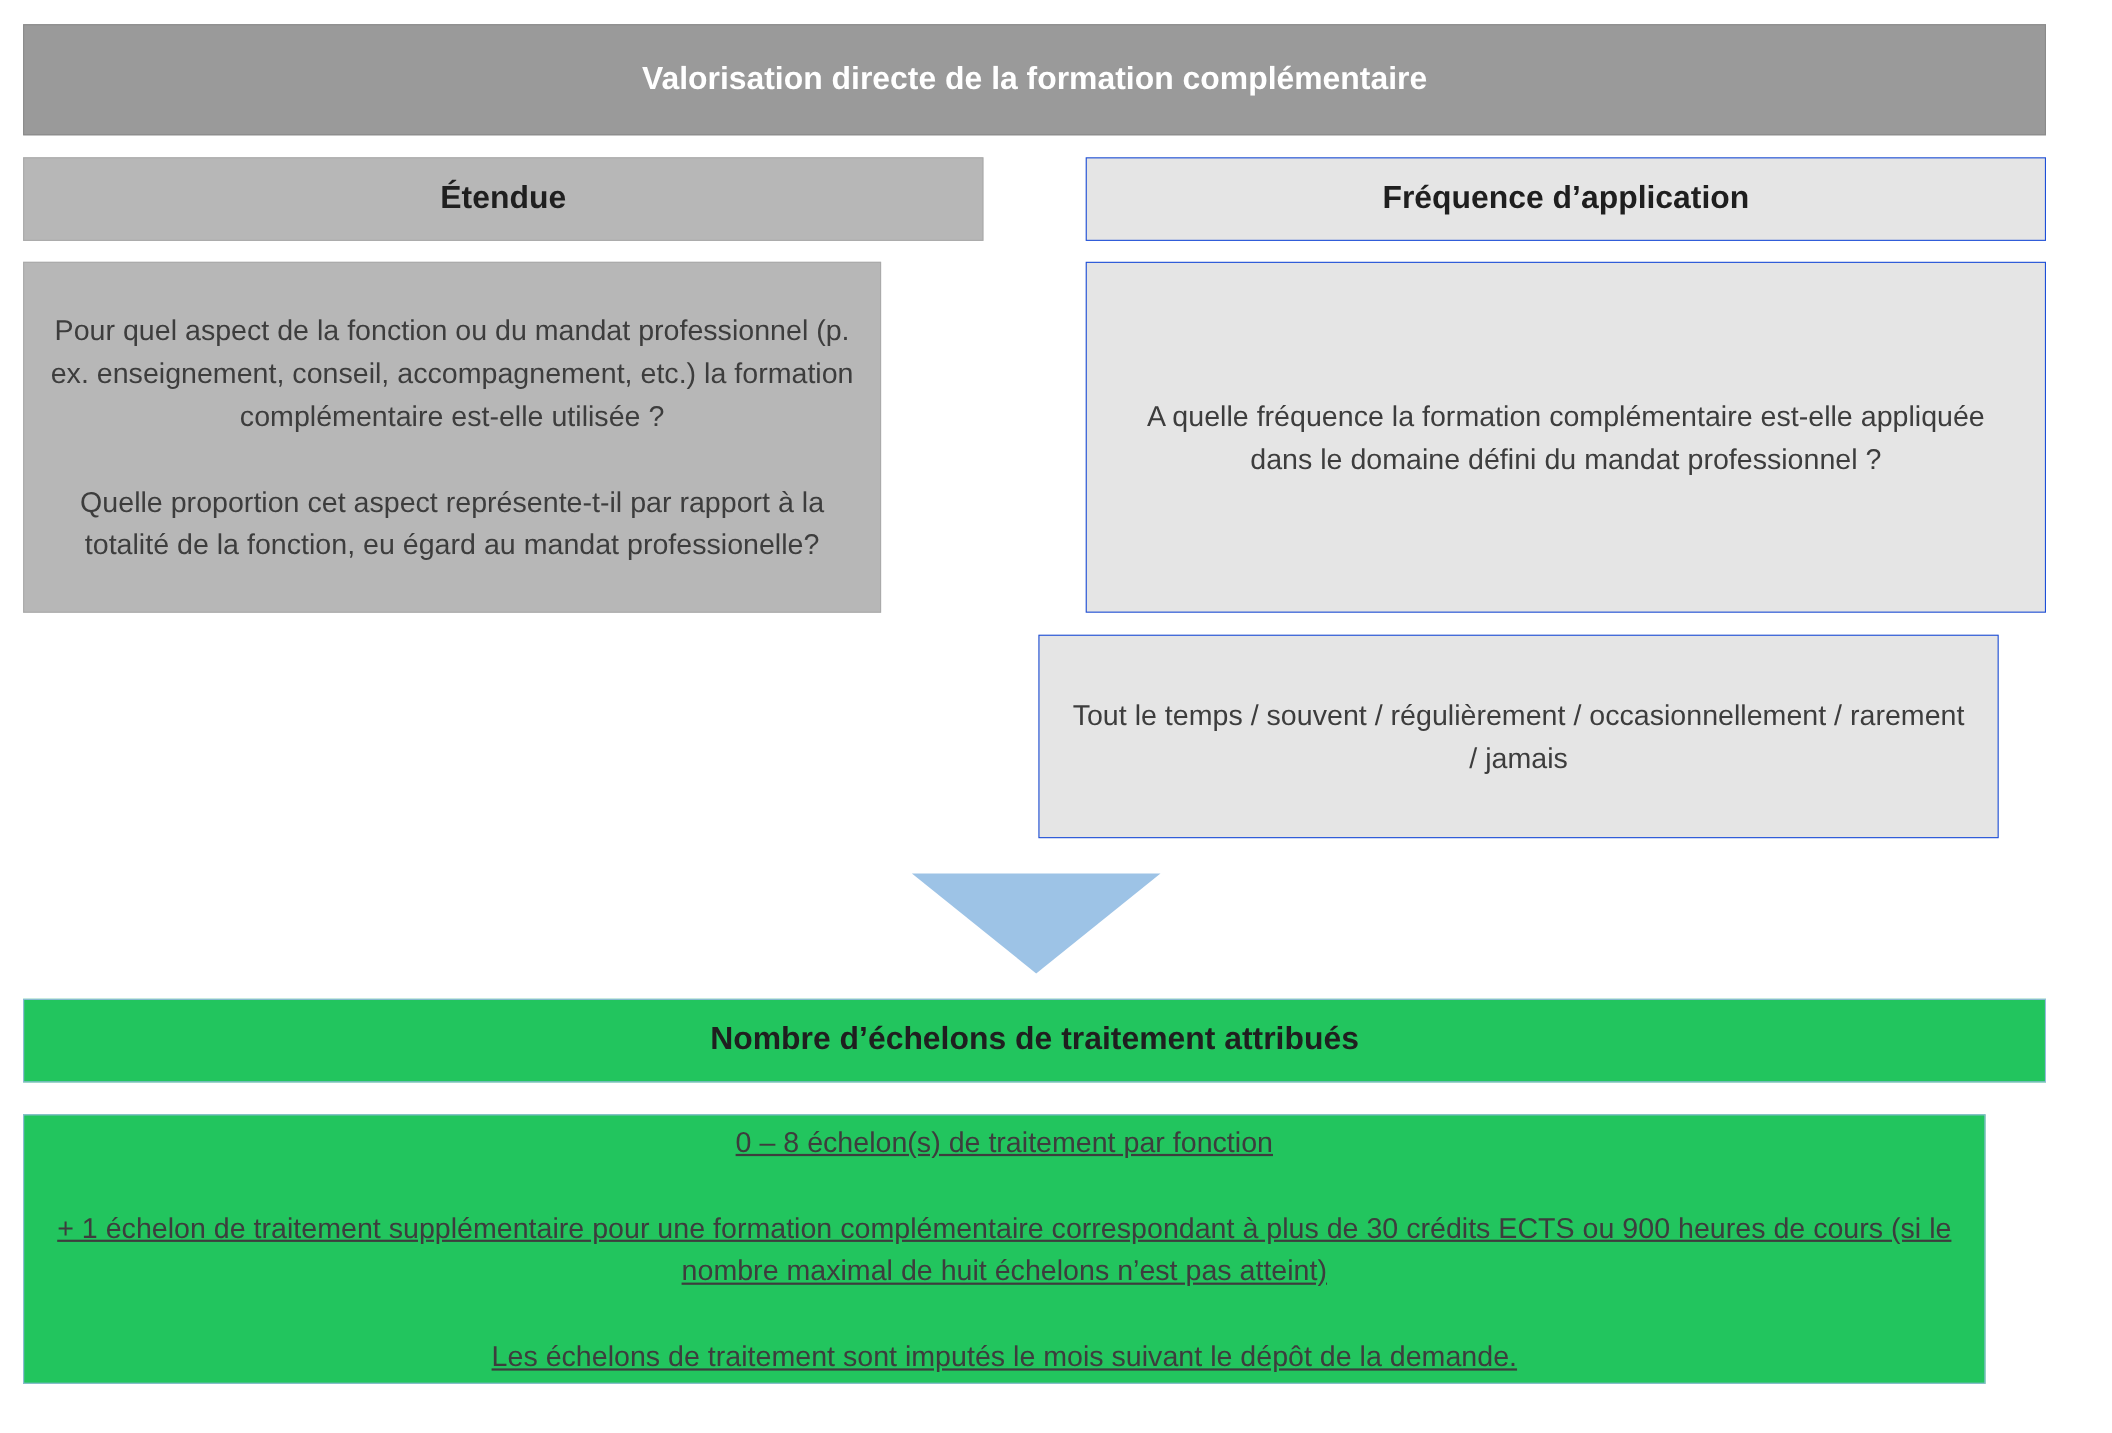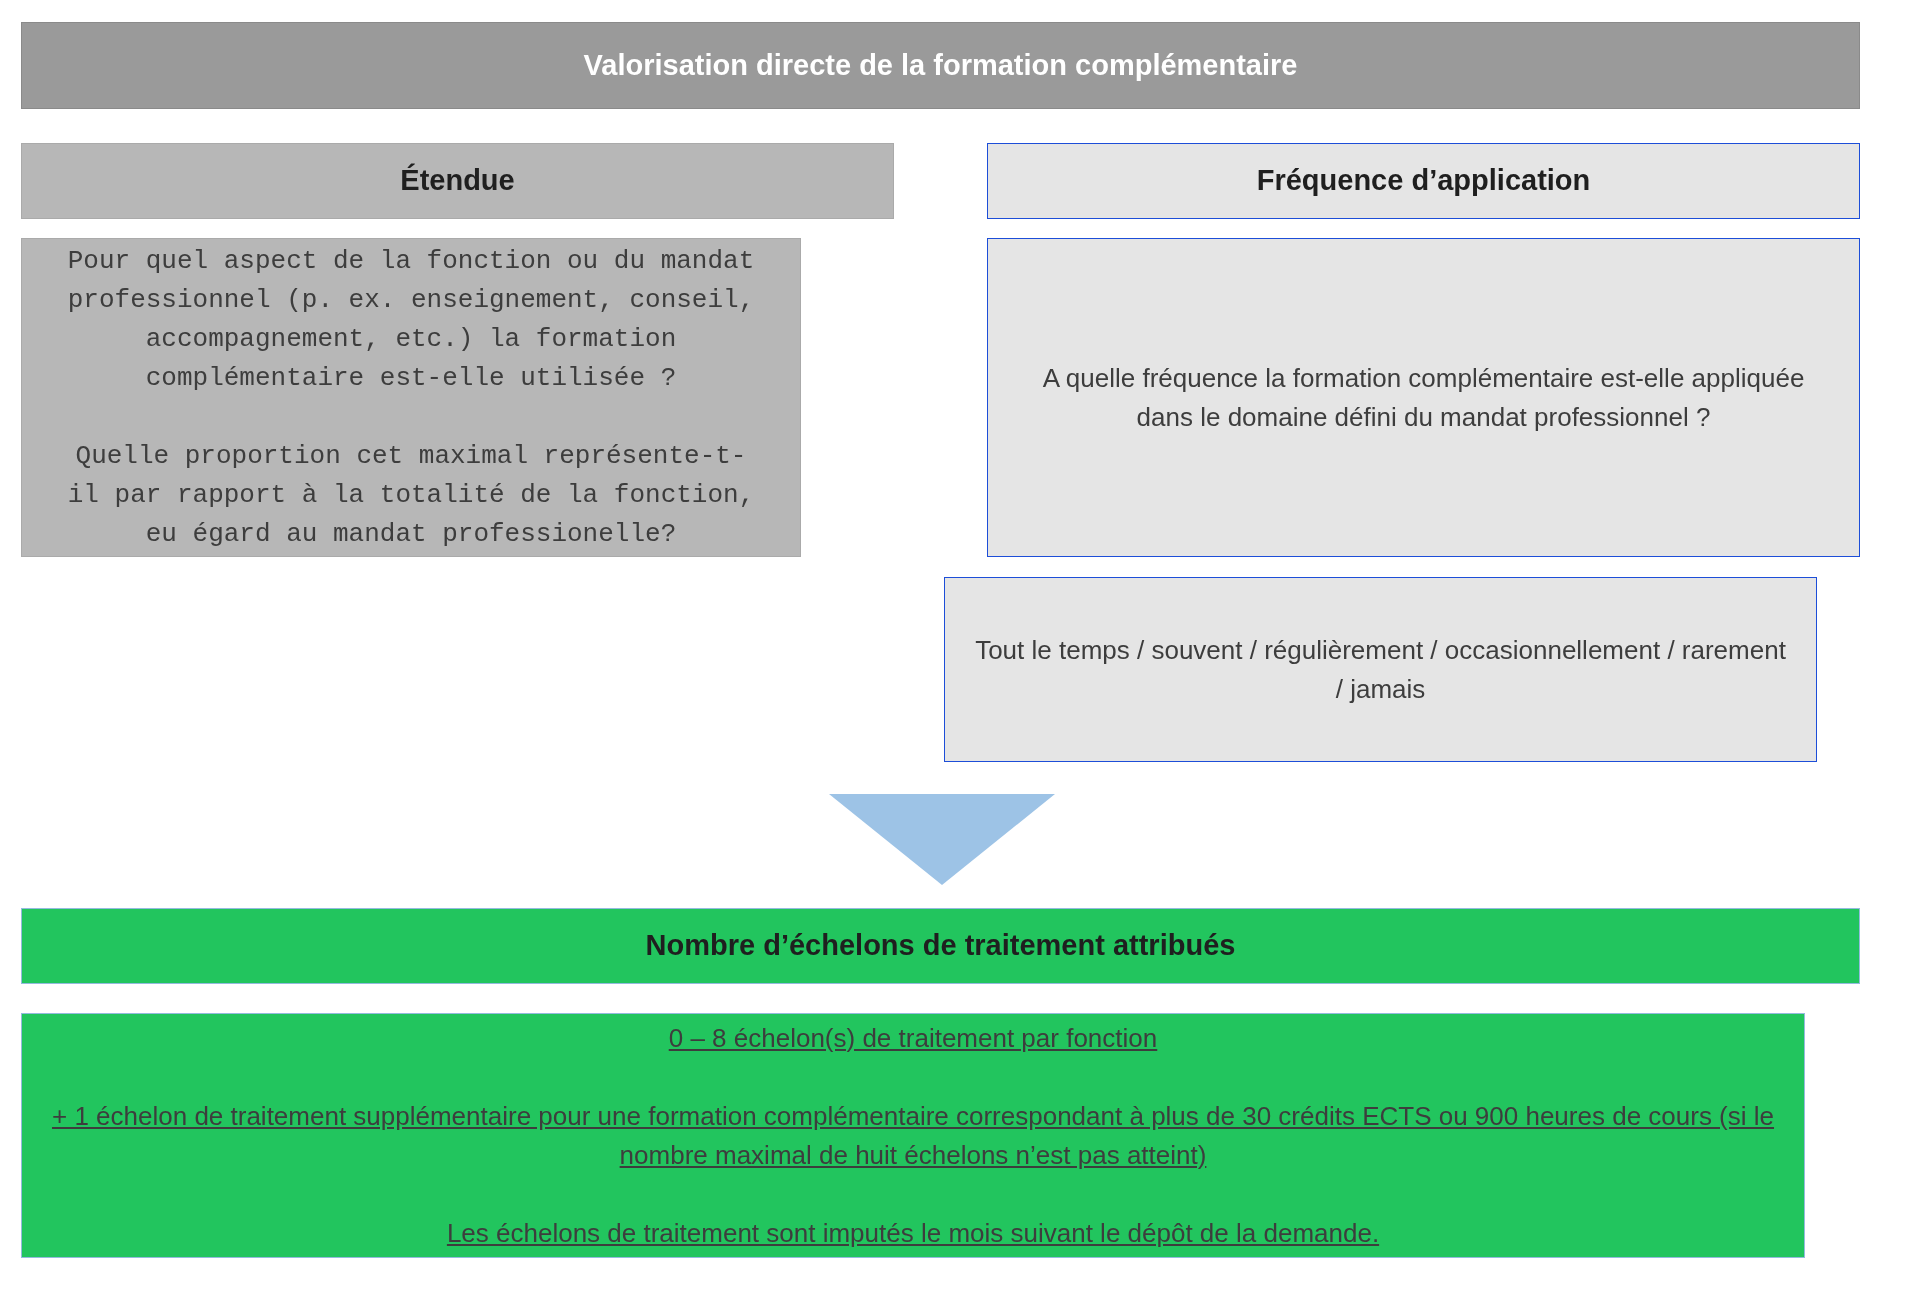--- a/index.html
+++ b/index.html
@@ -35,24 +35,24 @@
   .theme-mid-gray   { background: #b7b7b7; border: 1px solid #aaaaaa; justify-content: center; }
   .theme-light-gray { background: #e5e5e5; border: 1px solid #1d4ed8; }
   .theme-blue       { background: #22c55e; border: 1px solid #94bade; }
 
   
   .heading { font-weight: 700; font-size: 29px; color: #1f1f1f; line-height: 1.3; }
   .title-bar .heading { color: #ffffff; }
   .body-text { font-weight: 400; font-size: 26px; color: #3d3d3d; line-height: 1.5; }
 
   
-  .title-bar      { left: 21px;  top: 22px;  width: 1839px; height: 87px; }
+  .title-bar      { left: 21px;  top: 22px;  width: 1839px; height: 101px; }
   .col-header-l   { left: 21px;  top: 143px; width: 873px;  height: 76px;  }
   .col-header-r   { left: 987px; top: 143px; width: 873px;  height: 76px;  }
-  .question-l     { left: 21px;  top: 238px; width: 780px;  height: 319px; padding: 0 44px; font-family: Liberation Mono, monospace; }
+  .question-l     { left: 21px;  top: 238px; width: 780px;  height: 319px; padding: 0 24px; }
   .question-r     { left: 987px; top: 238px; width: 873px;  height: 319px; padding: 0 32px; }
   .scale-l        { left: 21px;  top: 577px; width: 873px;  height: 185px; padding: 0 28px; }
   .scale-r        { left: 944px; top: 577px; width: 873px;  height: 185px; padding: 0 28px; }
   .result-header  { left: 21px;  top: 908px; width: 1839px; height: 76px;  }
   .result-box     { left: 21px;  top: 1013px; width: 1784px; height: 245px; padding: 0 18px; text-decoration: underline; }
 
   .arrow-down {
     position: absolute;
     left: 829px;
     top: 794px;
@@ -74,21 +74,21 @@
 
   <div class="bar col-header-l theme-mid-gray">
     <span class="heading">Étendue</span>
   </div>
   <div class="bar col-header-r theme-light-gray">
     <span class="heading">Fréquence d’application</span>
   </div>
 
   <div class="box question-l theme-mid-gray body-text">
     <p>Pour quel aspect de la fonction ou du mandat professionnel (p. ex. enseignement, conseil, accompagnement, etc.) la formation complémentaire est-elle utilisée ?</p>
-    <p>Quelle proportion cet maximal représente-t-il par rapport à la totalité de la fonction, eu égard au mandat professionelle?</p>
+    <p>Quelle proportion cet aspect représente-t-il par rapport à la totalité de la fonction, eu égard au mandat professionelle?</p>
   </div>
   <div class="box question-r theme-light-gray body-text">
     <p>A quelle fréquence la formation complémentaire est-elle appliquée dans le domaine défini du mandat professionnel ?</p>
   </div>
 
   <div class="box scale-r theme-light-gray body-text">
     <p>Tout le temps / souvent / régulièrement / occasionnellement / rarement / jamais</p>
   </div>
 
   <div class="arrow-down"></div>

